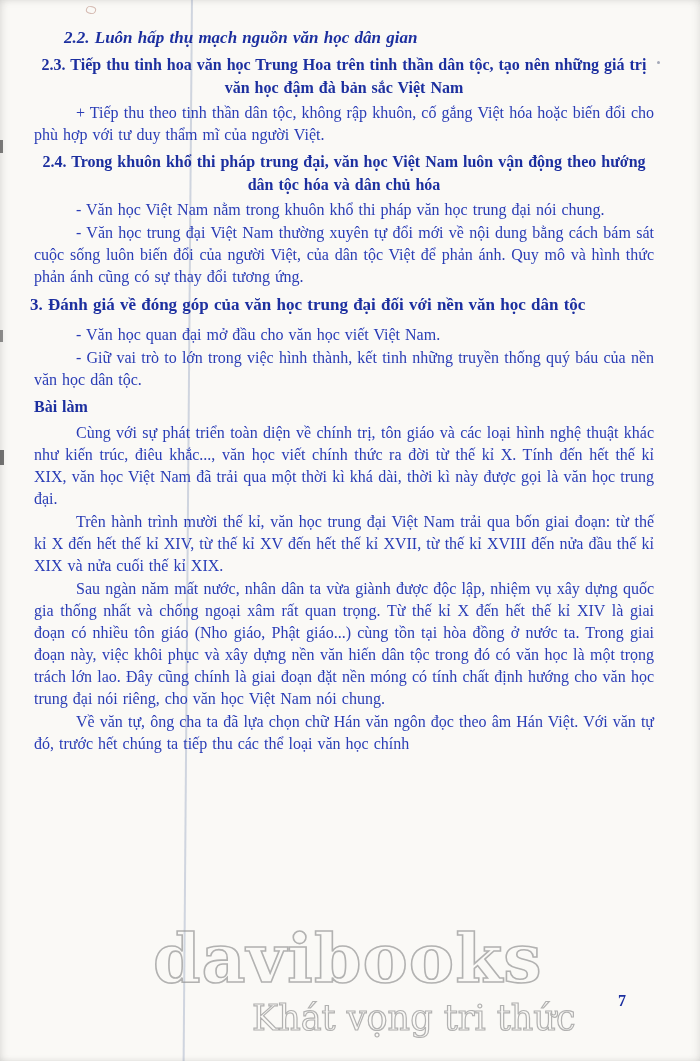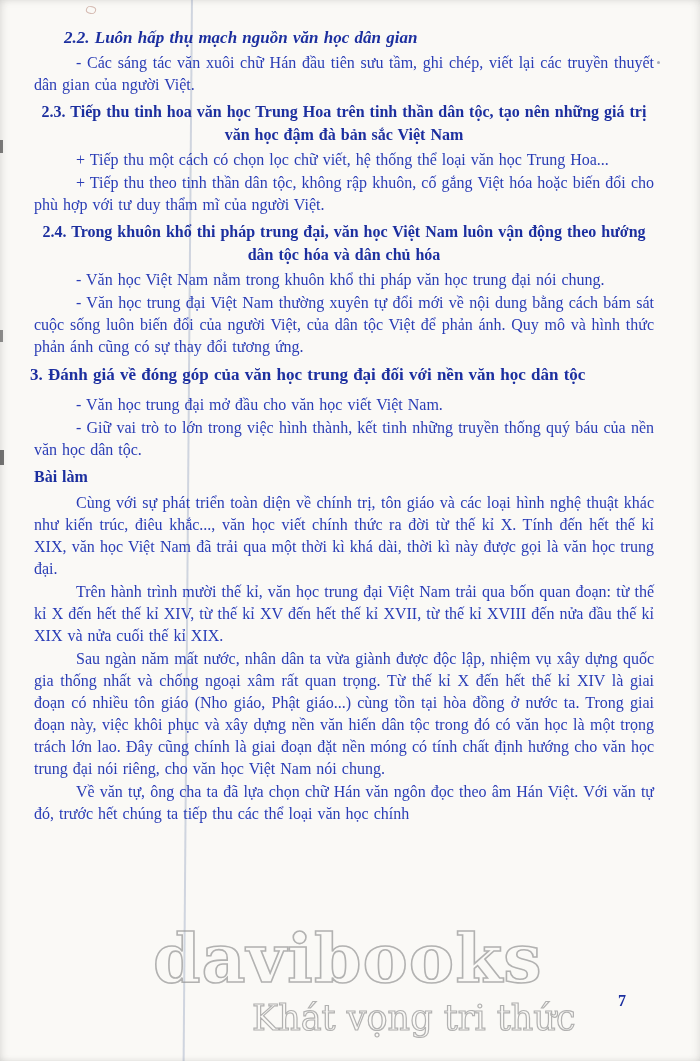--- a/index.html
+++ b/index.html
@@ -113,33 +113,31 @@
 
   <div class="crease"></div>
   <div class="speck s1"></div>
   <div class="speck s2"></div>
   <div class="speck s3"></div>
   <div class="speck red"></div>
   <div class="speck dot"></div>
 
   <div class="content">
     <div class="h-it">2.2. Luôn hấp thụ mạch nguồn văn học dân gian</div>
-    <div class="para">- Các sáng tác văn xuôi chữ Hán đầu tiên sưu tầm, ghi chép, viết lại các truyền thuyết dân gian của người Việt.</div>
     <div class="h-it-c">2.3. Tiếp thu tinh hoa văn học Trung Hoa trên tinh thần dân tộc, tạo nên những giá trị văn học đậm đà bản sắc Việt Nam</div>
-    <div class="para">+ Tiếp thu một cách có chọn lọc chữ viết, hệ thống thể loại văn học Trung Hoa...</div>
     <div class="para">+ Tiếp thu theo tinh thần dân tộc, không rập khuôn, cố gắng Việt hóa hoặc biến đổi cho phù hợp với tư duy thẩm mĩ của người Việt.</div>
     <div class="h-it-c">2.4. Trong khuôn khổ thi pháp trung đại, văn học Việt Nam luôn vận động theo hướng dân tộc hóa và dân chủ hóa</div>
     <div class="para">- Văn học Việt Nam nằm trong khuôn khổ thi pháp văn học trung đại nói chung.</div>
     <div class="para">- Văn học trung đại Việt Nam thường xuyên tự đổi mới về nội dung bằng cách bám sát cuộc sống luôn biến đổi của người Việt, của dân tộc Việt để phản ánh. Quy mô và hình thức phản ánh cũng có sự thay đổi tương ứng.</div>
     <div class="h-b">3. Đánh giá về đóng góp của văn học trung đại đối với nền văn học dân tộc</div>
-    <div class="para">- Văn học trung đại mở đầu cho văn học viết Việt Nam.</div>
+    <div class="para">- Văn học quan đại mở đầu cho văn học viết Việt Nam.</div>
     <div class="para">- Giữ vai trò to lớn trong việc hình thành, kết tinh những truyền thống quý báu của nền văn học dân tộc.</div>
     <div class="t-c">Bài làm</div>
     <div class="para">Cùng với sự phát triển toàn diện về chính trị, tôn giáo và các loại hình nghệ thuật khác như kiến trúc, điêu khắc..., văn học viết chính thức ra đời từ thế kỉ X. Tính đến hết thế kỉ XIX, văn học Việt Nam đã trải qua một thời kì khá dài, thời kì này được gọi là văn học trung đại.</div>
-    <div class="para">Trên hành trình mười thế kỉ, văn học trung đại Việt Nam trải qua bốn quan đoạn: từ thế kỉ X đến hết thế kỉ XIV, từ thế kỉ XV đến hết thế kỉ XVII, từ thế kỉ XVIII đến nửa đầu thế kỉ XIX và nửa cuối thế kỉ XIX.</div>
+    <div class="para">Trên hành trình mười thế kỉ, văn học trung đại Việt Nam trải qua bốn giai đoạn: từ thế kỉ X đến hết thế kỉ XIV, từ thế kỉ XV đến hết thế kỉ XVII, từ thế kỉ XVIII đến nửa đầu thế kỉ XIX và nửa cuối thế kỉ XIX.</div>
     <div class="para">Sau ngàn năm mất nước, nhân dân ta vừa giành được độc lập, nhiệm vụ xây dựng quốc gia thống nhất và chống ngoại xâm rất quan trọng. Từ thế kỉ X đến hết thế kỉ XIV là giai đoạn có nhiều tôn giáo (Nho giáo, Phật giáo...) cùng tồn tại hòa đồng ở nước ta. Trong giai đoạn này, việc khôi phục và xây dựng nền văn hiến dân tộc trong đó có văn học là một trọng trách lớn lao. Đây cũng chính là giai đoạn đặt nền móng có tính chất định hướng cho văn học trung đại nói riêng, cho văn học Việt Nam nói chung.</div>
     <div class="para">Về văn tự, ông cha ta đã lựa chọn chữ Hán văn ngôn đọc theo âm Hán Việt. Với văn tự đó, trước hết chúng ta tiếp thu các thể loại văn học chính</div>
   </div>
 
   <div class="wm wm-brand">davibooks</div>
   <div class="wm wm-slogan">Khát vọng tri thức</div>
 
   <div class="pagenum">7</div>
 
 </div>

